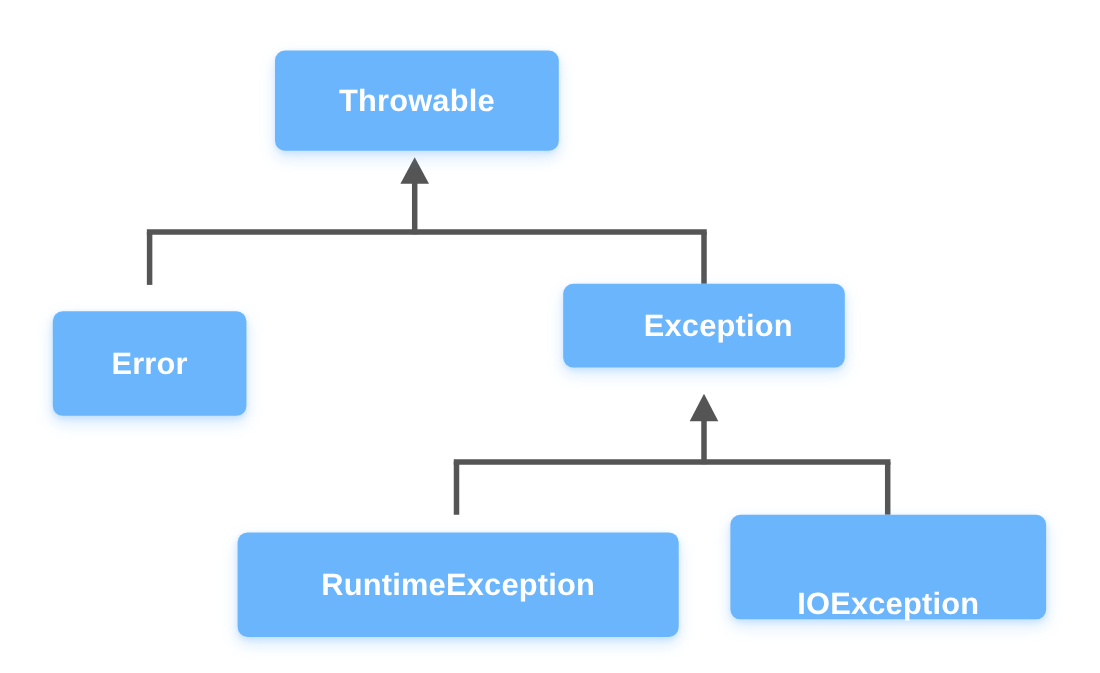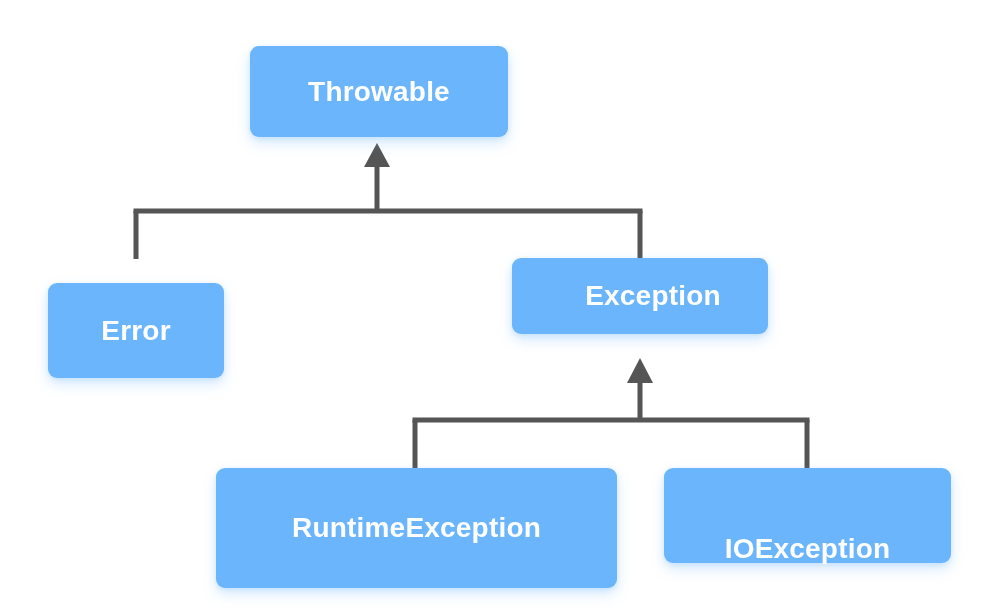--- a/index.html
+++ b/index.html
@@ -45,21 +45,21 @@
     font-size: 28px;
     line-height: 1;
     letter-spacing: 0.2px;
     white-space: nowrap;
     user-select: none;
   }
   
   #node-throwable        { left: 250px; top: 46px;  width: 258px; height: 91px; }
   #node-error            { left: 48px;  top: 259px; width: 176px; height: 95px; margin-top: 24px; }
   #node-exception        { left: 512px; top: 258px; width: 256px; height: 76px; padding-left: 26px; }
-  #node-runtimeexception { left: 216px; top: 468px; width: 401px; height: 120px; }
+  #node-runtimeexception { left: 216px; top: 484px; width: 401px; height: 95px; }
   #node-ioexception      { left: 664px; top: 468px; width: 287px; height: 95px; align-items: flex-end; }
 </style>
 </head>
 <body>
 
 <div id="diagram-canvas">
 
   <svg id="connector-layer" width="1000" height="612" viewBox="0 0 1000 612" xmlns="http://www.w3.org/2000/svg">
 
       Throwable ===== --&gt;

